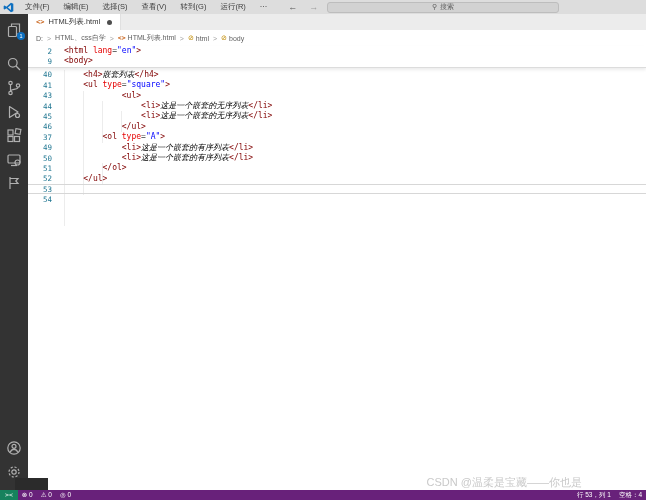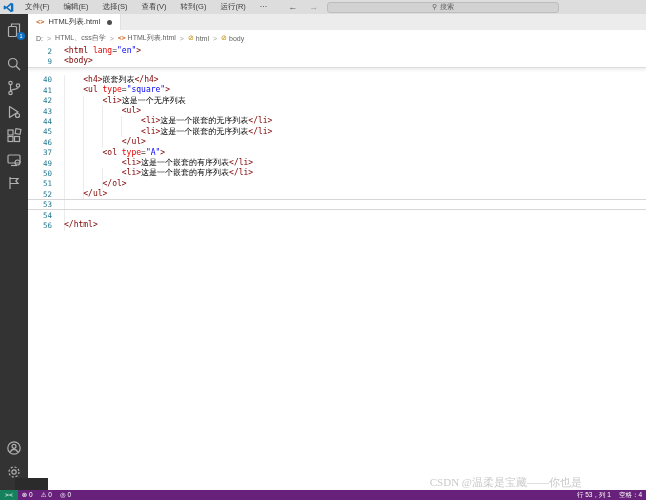--- a/index.html
+++ b/index.html
@@ -54,30 +54,30 @@
   .editor { position:absolute; left:28px; top:46px; width:618px; height:444px; background:#ffffff; }
   .code-row { display:flex; height:10.4px; align-items:center; position:relative; }
   .code-row .ln { width:24px; text-align:right; font-family:"DejaVu Sans Mono",monospace;
                   font-size:7.5px; color:#237893; flex:0 0 auto; }
   .code-row pre { margin-left:12px; font-family:"DejaVu Sans Mono",monospace;
                   font-size:8px; white-space:pre; line-height:10.4px; }
   .tk-tag { color:#800000; }
   .tk-attr { color:#e50000; }
   .tk-pun { color:#3b3b3b; }
   .tk-str { color:#0000ff; }
-  .tk-txt { color:#000000; }
+  .tk-txt { color:#000000;font-style:italic; }
   .sticky { position:relative; background:#ffffff; border-bottom:1px solid #dcdcdc;
             box-shadow:0 2px 3px rgba(0,0,0,0.08); z-index:5; }
-  .code-lines { position:relative; margin-top:7px; }
+  .code-lines { position:relative; margin-top:2px; }
   .cur-line { box-shadow:inset 0 1px 0 #d7d7d7, inset 0 -1px 0 #d7d7d7; }
   .indent-guide { position:absolute; width:1px; background:#ececec; z-index:0; }
 
   
   .watermark { position:absolute; right:4px; top:475px; font-size:11px; color:#c9c9c9;
-               z-index:25; white-space:nowrap;font-family:Liberation Serif, serif; }
+               z-index:25; white-space:nowrap; }
 
   
   .popup-remnant { position:absolute; left:15px; top:478px; width:33px; height:12px;
                    background:#2b2b2b; z-index:26; }
 
   
   .statusbar { position:absolute; left:0; top:490px; width:646px; height:10px;
                background:#68217a; display:flex; align-items:center; color:#ffffff;
                font-size:6.5px; z-index:30; }
   .sb-remote { background:#16825d; height:10px; padding:0 5px; display:flex; align-items:center;
@@ -230,24 +230,20 @@
       <div class="indent-guide" style="left:93px; top:41.6px; height:20.8px;"></div>
     <div class="code-row">
           <span class="ln">40</span>
           <pre>    <span class="tk-tag">&lt;h4&gt;</span><span class="tk-txt">嵌套列表</span><span class="tk-tag">&lt;/h4&gt;</span></pre>
         </div>
         <div class="code-row">
           <span class="ln">41</span>
           <pre>    <span class="tk-tag">&lt;ul</span><span class="tk-attr"> type</span><span class="tk-pun">=</span><span class="tk-str">"square"</span><span class="tk-tag">&gt;</span></pre>
         </div>
         <div class="code-row">
-          <span class="ln">42</span>
-          <pre>        <span class="tk-tag">&lt;li&gt;</span><span class="tk-txt">这是一个无序列表</span></pre>
-        </div>
-        <div class="code-row">
           <span class="ln">43</span>
           <pre>            <span class="tk-tag">&lt;ul&gt;</span></pre>
         </div>
         <div class="code-row">
           <span class="ln">44</span>
           <pre>                <span class="tk-tag">&lt;li&gt;</span><span class="tk-txt">这是一个嵌套的无序列表</span><span class="tk-tag">&lt;/li&gt;</span></pre>
         </div>
         <div class="code-row">
           <span class="ln">45</span>
           <pre>                <span class="tk-tag">&lt;li&gt;</span><span class="tk-txt">这是一个嵌套的无序列表</span><span class="tk-tag">&lt;/li&gt;</span></pre>
@@ -276,24 +272,20 @@
           <span class="ln">52</span>
           <pre>    <span class="tk-tag">&lt;/ul&gt;</span></pre>
         </div>
         <div class="code-row cur-line">
           <span class="ln">53</span>
           <pre></pre>
         </div>
         <div class="code-row">
           <span class="ln">54</span>
           <pre></pre>
-        </div>
-        <div class="code-row">
-          <span class="ln">56</span>
-          <pre><span class="tk-tag">&lt;/html&gt;</span></pre>
         </div>
       </div>
   </div>
 
   <div class="watermark">CSDN @温柔是宝藏——你也是</div>
 
   <div class="popup-remnant"></div>
 
   <div class="statusbar">
     <div class="sb-remote">&gt;&lt;</div>

